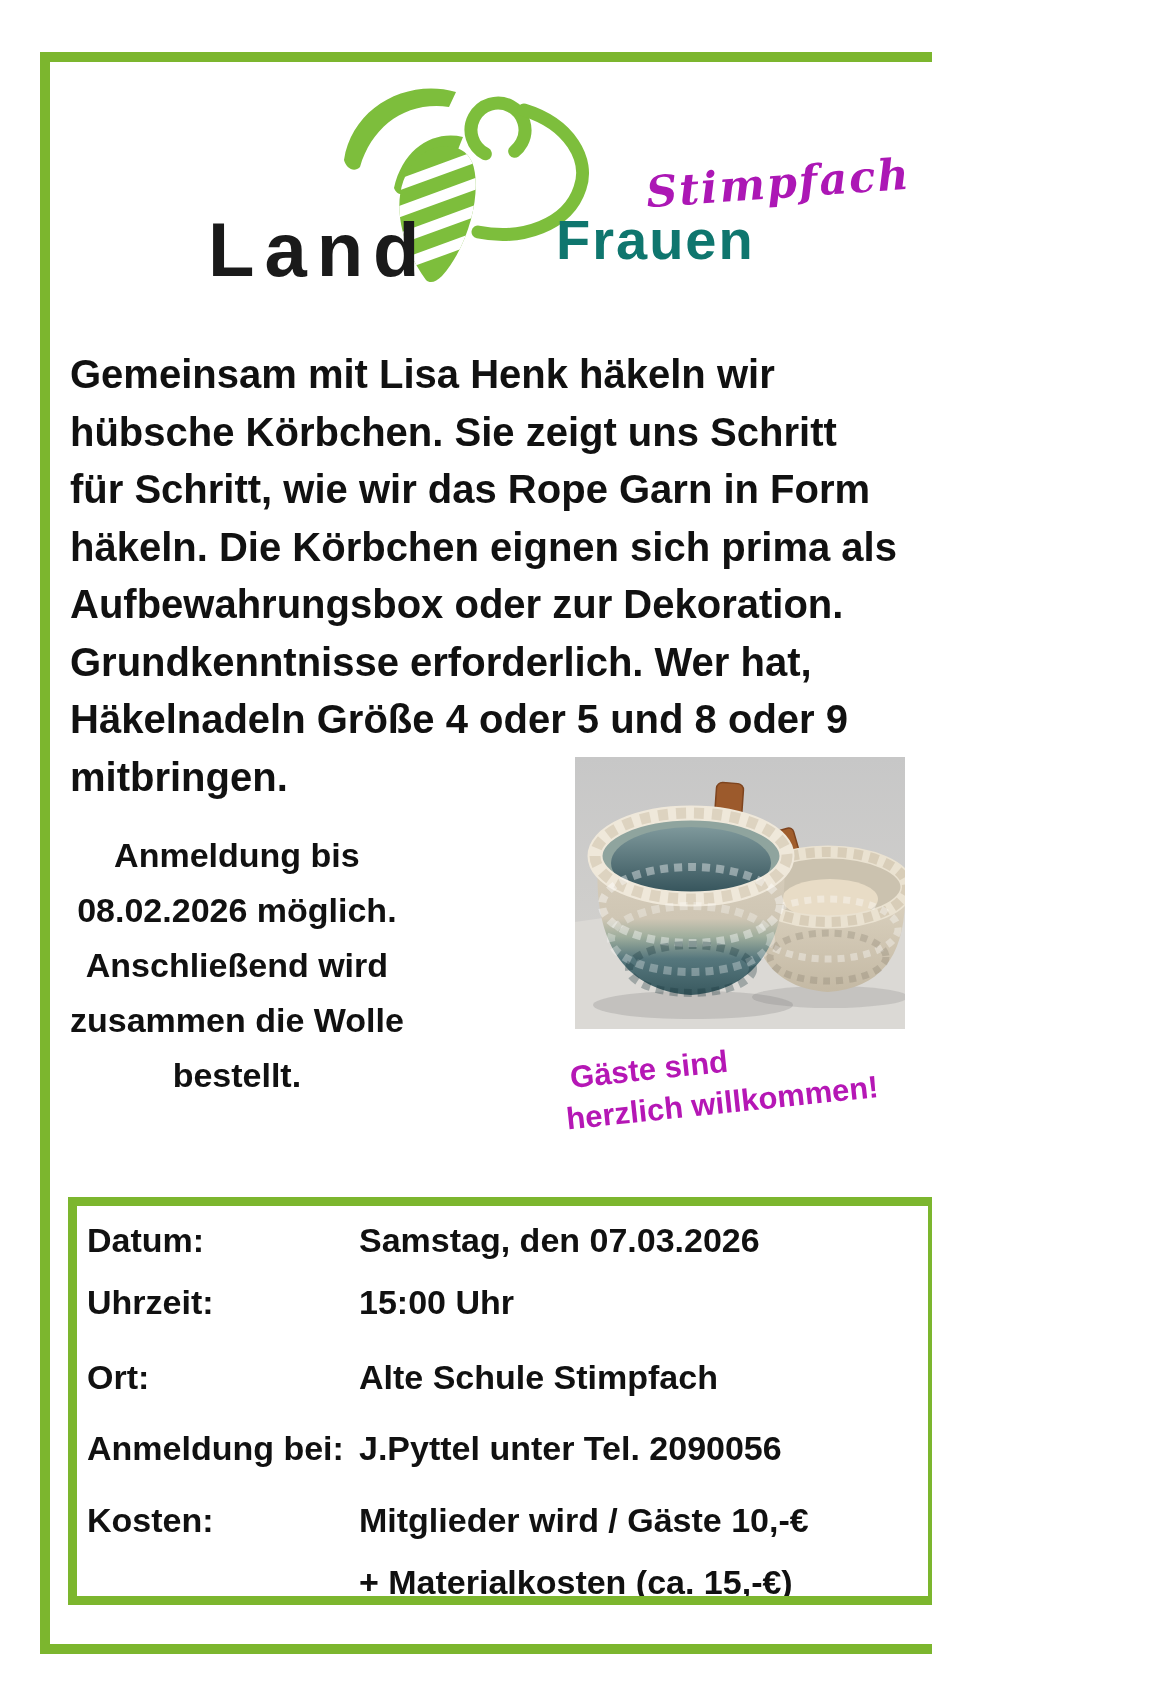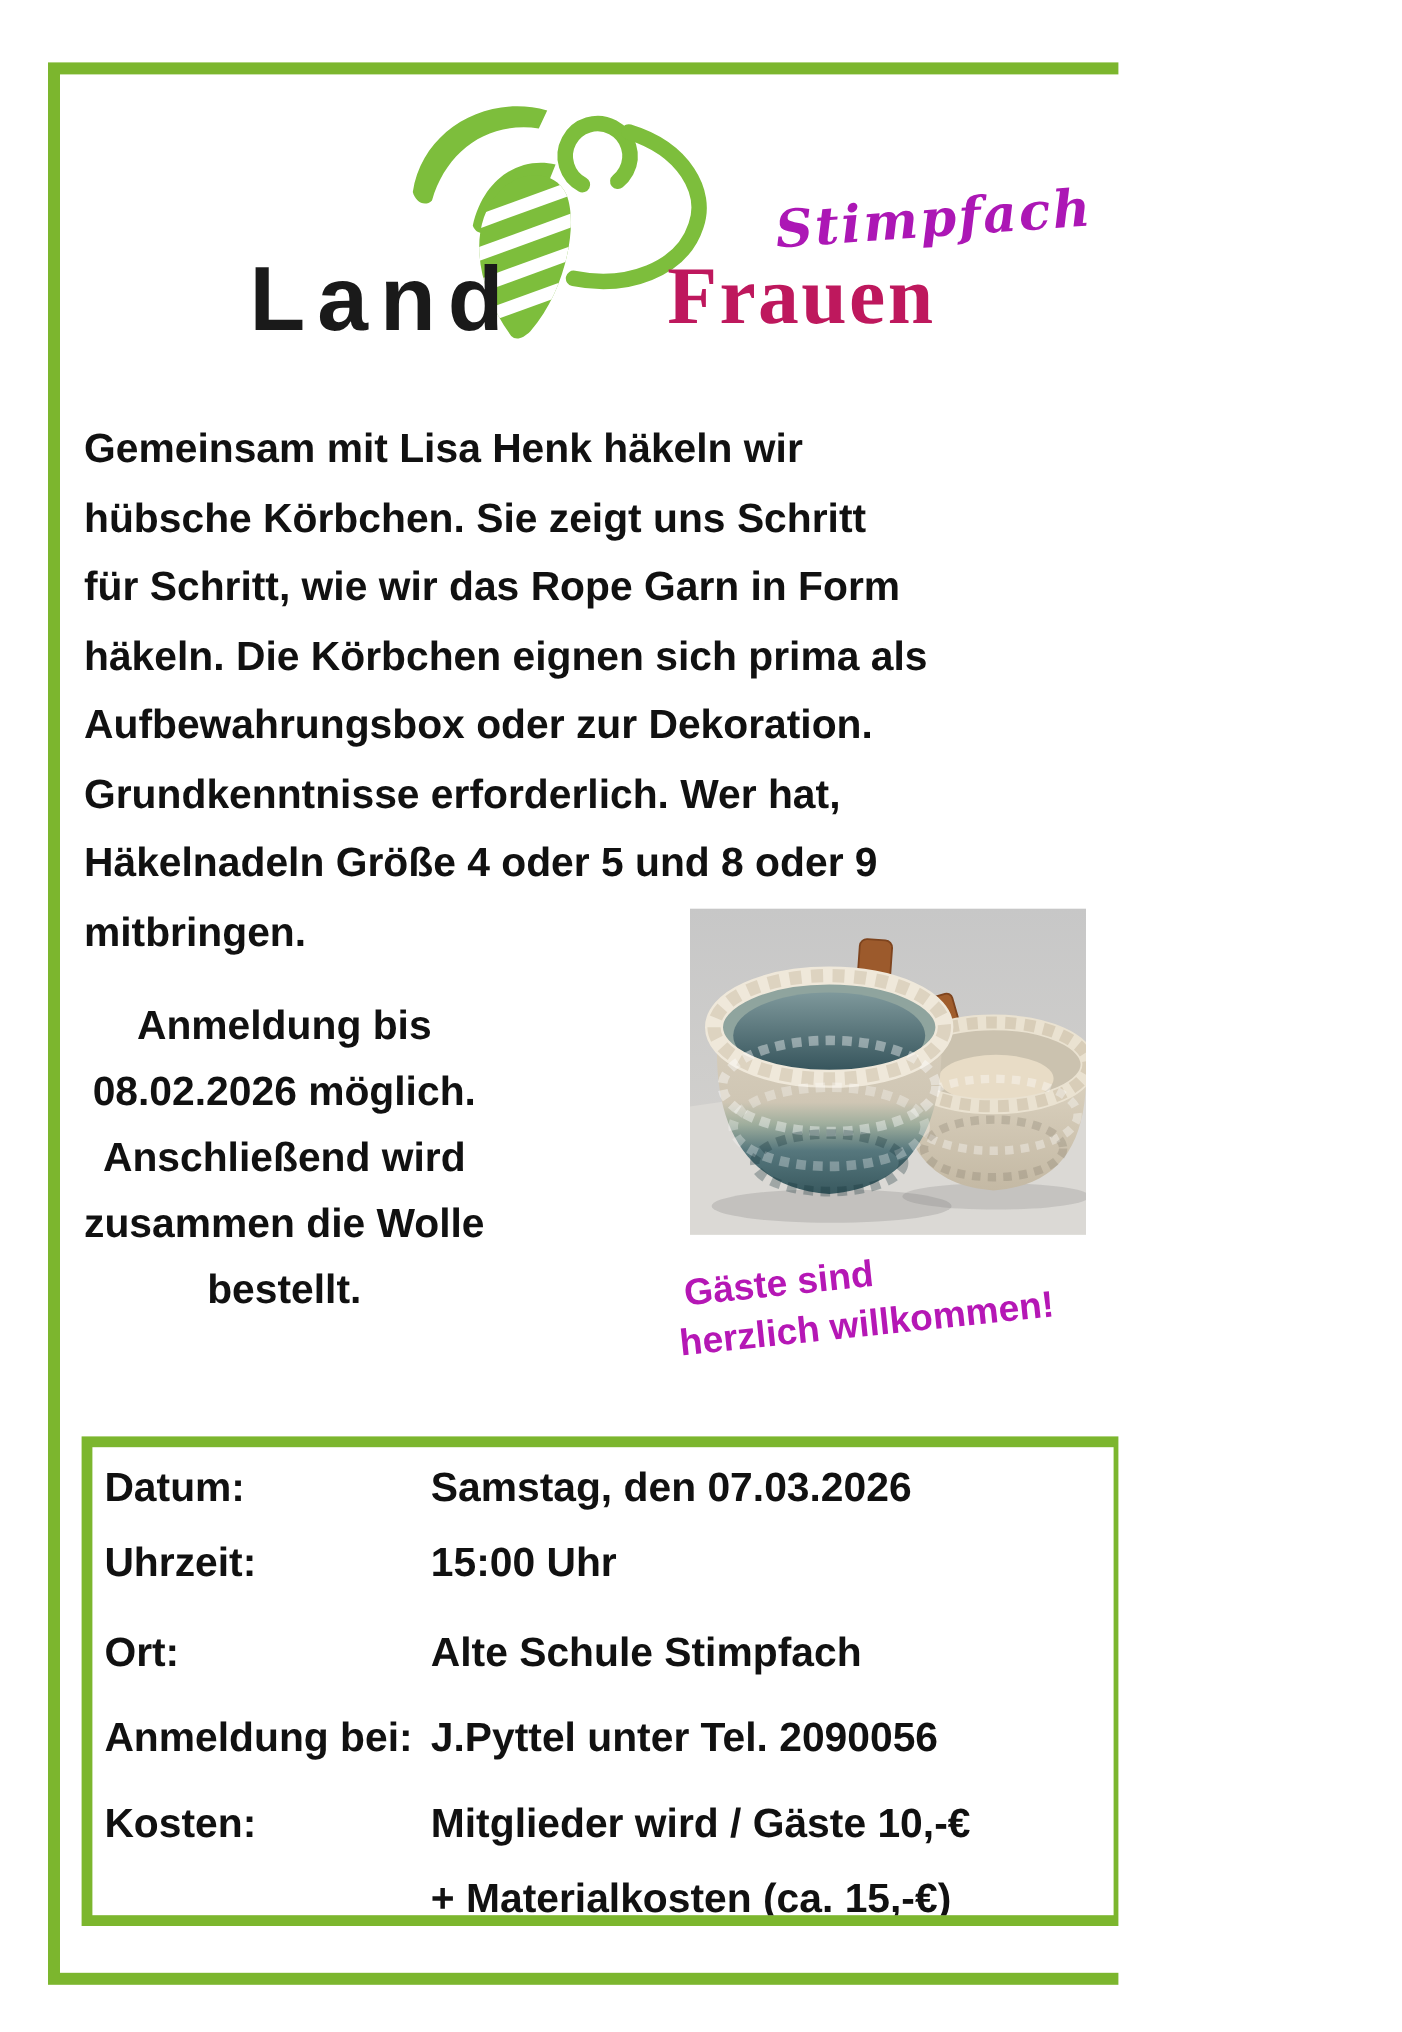--- a/index.html
+++ b/index.html
@@ -10,34 +10,34 @@
   .frame{
     position:absolute;left:40px;top:52px;width:1087px;height:1602px;
     border:10px solid #7CB62E;box-sizing:border-box;
   }
   
   .logo-land{
     position:absolute;left:208px;top:212px;font-size:76px;line-height:1;
     font-weight:600;letter-spacing:10px;color:#1a1a1a;white-space:nowrap;
   }
   .logo-frauen{
-    position:absolute;left:556px;top:212px;font-size:68px;line-height:1;
-    font-weight:600;letter-spacing:2px;color:#be185d;white-space:nowrap;font-family:Liberation Serif, serif;
+    position:absolute;left:556px;top:212px;font-size:56px;line-height:1;
+    font-weight:600;letter-spacing:2px;color:#0f766e;white-space:nowrap;
   }
   .logo-stimpfach{
     position:absolute;left:646px;top:162px;font-size:43px;line-height:1;
     font-family:"DejaVu Serif","Liberation Serif",serif;
     font-style:italic;font-weight:bold;color:#AC17B5;
     transform:rotate(-4deg);white-space:nowrap;letter-spacing:2px;
   }
   .bee{position:absolute;left:330px;top:74px;width:265px;height:212px;}
   
   .intro{
     position:absolute;left:70px;top:346px;
-    font-size:34px;font-weight:bold;color:#111;line-height:57.5px;
+    font-size:40px;font-weight:bold;color:#111;line-height:57.5px;
   }
   .intro div{white-space:nowrap;}
   .anmeldung{
     position:absolute;left:70px;top:828px;
     font-size:34px;font-weight:bold;color:#111;line-height:55px;
   }
   .anmeldung div{white-space:nowrap;text-align:center;}
   
   .photo{position:absolute;left:575px;top:757px;width:330px;height:272px;}
   

